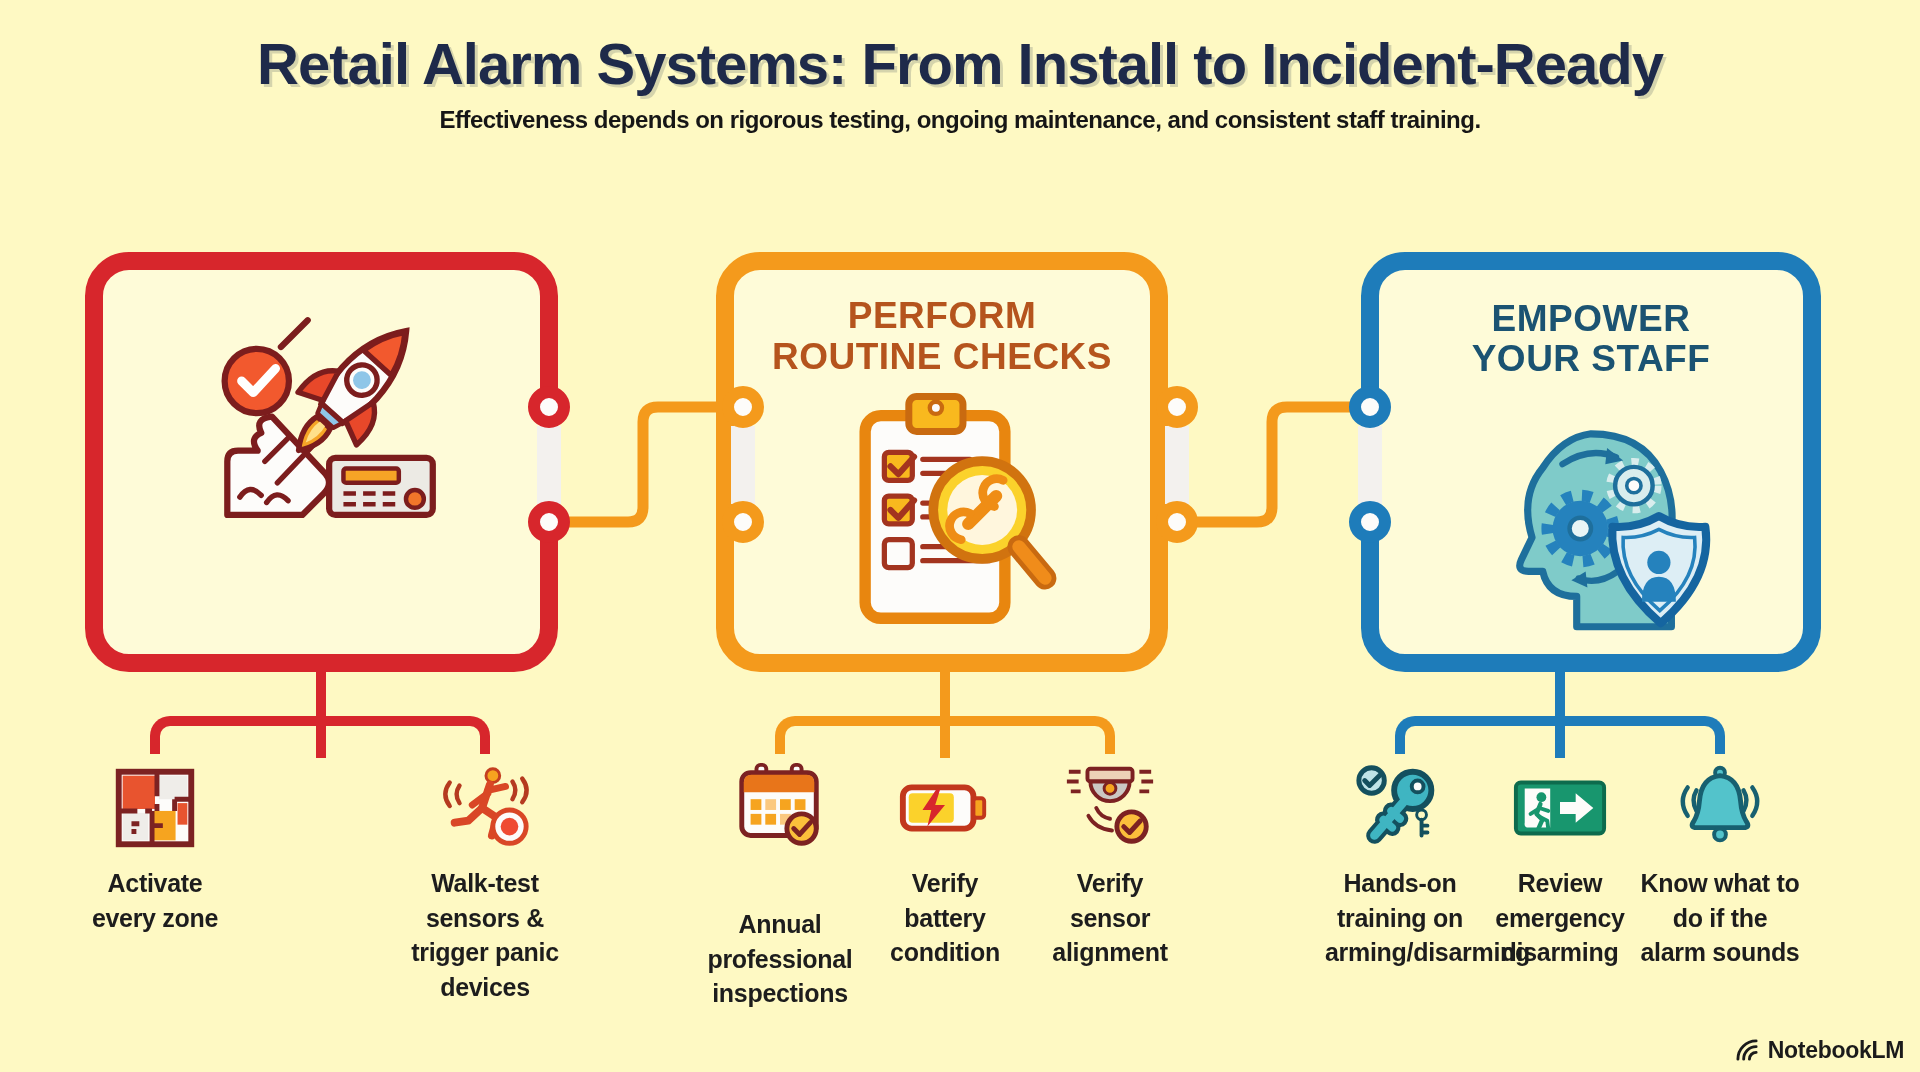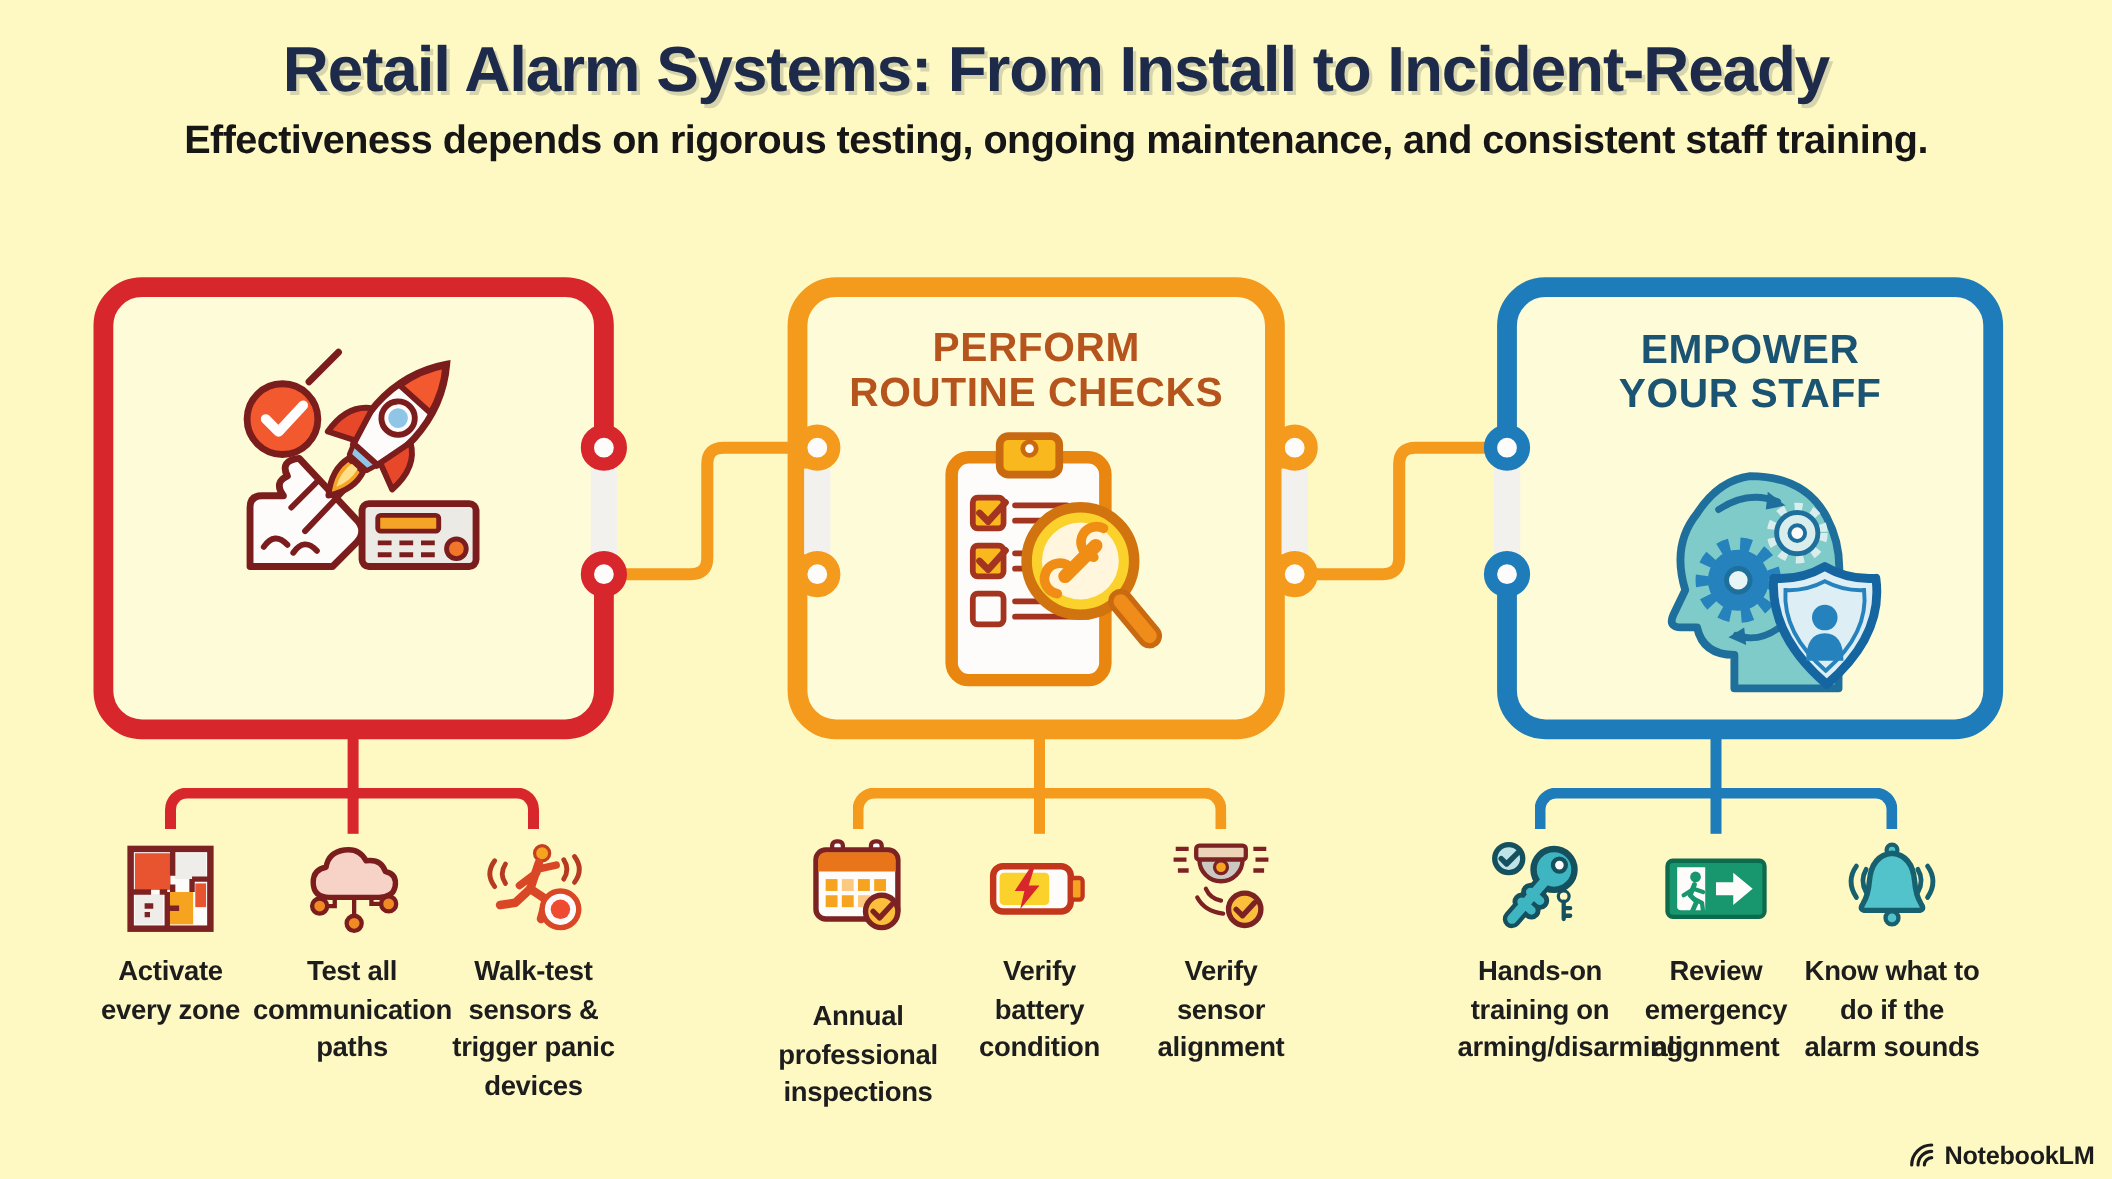--- a/index.html
+++ b/index.html
@@ -4,21 +4,21 @@
 <style>
   html,body{margin:0;padding:0;}
   body{font-family:"Liberation Sans", sans-serif; background:#e8e6e3;}
   .canvas{position:relative;width:1920px;height:1072px;background:#fef9c3;overflow:hidden;}
 
   
   .page-title{position:absolute;left:0;top:30px;width:100%;text-align:center;
     font-size:58px;font-weight:bold;letter-spacing:-1px;color:#1e2a4a;
     text-shadow:3px 3px 0 rgba(30,42,74,0.18);}
   .page-subtitle{position:absolute;left:0;top:106px;width:100%;text-align:center;
-    font-size:36px;font-weight:bold;color:#161616;letter-spacing:-0.5px;}
+    font-size:24px;font-weight:bold;color:#161616;letter-spacing:-0.5px;}
 
   
   .bigbox{position:absolute;top:252px;height:420px;border-radius:44px;
     box-sizing:border-box;background:rgba(255,255,255,0.35);z-index:1;
     display:flex;flex-direction:column;align-items:center;}
   .bigbox .box-title{margin-top:26px;text-align:center;font-size:37px;font-weight:bold;
     letter-spacing:0.5px;line-height:1.1;}
   .box-launch{left:85px;width:473px;border:18px solid #d7262c;}
   .box-launch .box-title{color:#94201f;}
   .box-routine{left:716px;width:452px;border:18px solid #f49a1c;}
@@ -185,32 +185,20 @@
         <rect x="54" y="17" width="29" height="24" fill="#efede9"></rect>
         <rect x="17" y="55" width="26" height="28" fill="#efede9"></rect>
         <rect x="47" y="53" width="24" height="30" fill="#f6a41f"></rect>
         <rect x="73" y="45" width="10" height="22" fill="#e8542f"></rect>
         <path d="M52 13 V38 M52 46 V53 M13 53 H32 M40 53 H47 M47 53 V87 M47 68 H58 M70 41 H87 M70 41 V53 M26 66 h8 M26 74 h5" stroke="#7c2222" stroke-width="5" fill="none"></path>
       </svg>
     </div>
     <div class="item-label" style="width:150px;">Activate every zone</div>
   </div>
 
-  <div class="col" style="left:210px;">
-    <div class="icon-wrap">
-      <svg viewBox="0 0 100 100" width="98" height="98">
-        <path d="M29 58 Q14 58 14 44 Q14 32 26 30 Q28 16 43 14 Q57 12 63 24 Q77 22 81 34 Q92 36 90 48 Q88 58 75 58 Z" fill="#f7d2c6" stroke="#7c1d1d" stroke-width="5" stroke-linejoin="round"></path>
-        <path d="M34 58 v8 h-8 M52 58 v18 M68 58 v6 h10" stroke="#7c1d1d" stroke-width="4" fill="none"></path>
-        <circle cx="20" cy="66" r="7" fill="#f08a24" stroke="#7c1d1d" stroke-width="4"></circle>
-        <circle cx="52" cy="82" r="7" fill="#f08a24" stroke="#7c1d1d" stroke-width="4"></circle>
-        <circle cx="84" cy="64" r="7" fill="#f08a24" stroke="#7c1d1d" stroke-width="4"></circle>
-      </svg>
-    </div>
-    <div class="item-label" style="width:180px;">Test all communication paths</div>
-  </div>
 
   <div class="col" style="left:375px;">
     <div class="icon-wrap">
       <svg viewBox="0 0 100 100" width="98" height="98">
         <path d="M14 24 q-9 12 0 24 M24 27 q-6 9 0 18" stroke="#b53a1f" stroke-width="4.5" fill="none" stroke-linecap="round"></path>
         <path d="M88 20 q9 12 0 24 M78 23 q6 9 0 18" stroke="#b53a1f" stroke-width="4.5" fill="none" stroke-linecap="round"></path>
         <circle cx="58" cy="17" r="7" fill="#f6a41f" stroke="#c43f1f" stroke-width="3"></circle>
         <path d="M55 26 L47 50" stroke="#d94726" stroke-width="8" stroke-linecap="round" fill="none"></path>
         <path d="M53 32 L71 28 M53 35 L37 47" stroke="#d94726" stroke-width="7" stroke-linecap="round" fill="none"></path>
         <path d="M47 50 L62 60 L57 78 M47 50 L33 63 L19 65" stroke="#d94726" stroke-width="8" stroke-linecap="round" stroke-linejoin="round" fill="none"></path>
@@ -290,21 +278,21 @@
     <div class="icon-wrap">
       <svg viewBox="0 0 100 100" width="98" height="98">
         <rect x="5" y="24" width="90" height="52" rx="5" fill="#18966e" stroke="#0d6b4d" stroke-width="4"></rect>
         <path d="M14 30 h26 v40 h-22 q-5 0 -4 -5 z" fill="#fdfcfa"></path>
         <circle cx="31" cy="39" r="5" fill="#18966e"></circle>
         <path d="M30 46 l-4 10 l6 6 l-4 9" stroke="#18966e" stroke-width="4.5" fill="none" stroke-linecap="round" stroke-linejoin="round"></path>
         <path d="M29 50 l9 3 M28 51 l-8 5 M29 59 l8 4 l1 8" stroke="#18966e" stroke-width="4" fill="none" stroke-linecap="round" stroke-linejoin="round"></path>
         <path d="M50 44 h16 v-9 l18 15 l-18 15 v-9 h-16 z" fill="#fdfcfa"></path>
       </svg>
     </div>
-    <div class="item-label" style="width:180px;">Review emergency alignment</div>
+    <div class="item-label" style="width:180px;">Review emergency disarming</div>
   </div>
 
   <div class="col" style="left:1610px;">
     <div class="icon-wrap">
       <svg viewBox="0 0 100 100" width="98" height="98">
         <circle cx="50" cy="14" r="5" fill="#53c3cb" stroke="#176070" stroke-width="4"></circle>
         <path d="M50 17 q19 2 21 26 q1 13 6 21 q4 6 -3 6 h-48 q-7 0 -3 -6 q5 -8 6 -21 q2 -24 21 -26 z" fill="#53c3cb" stroke="#176070" stroke-width="5" stroke-linejoin="round"></path>
         <circle cx="50" cy="77" r="6" fill="#53c3cb" stroke="#176070" stroke-width="4"></circle>
         <path d="M17 29 q-10 14 0 29 M26 32 q-6 10 0 21" stroke="#176070" stroke-width="4.5" fill="none" stroke-linecap="round"></path>
         <path d="M83 29 q10 14 0 29 M74 32 q6 10 0 21" stroke="#176070" stroke-width="4.5" fill="none" stroke-linecap="round"></path>

